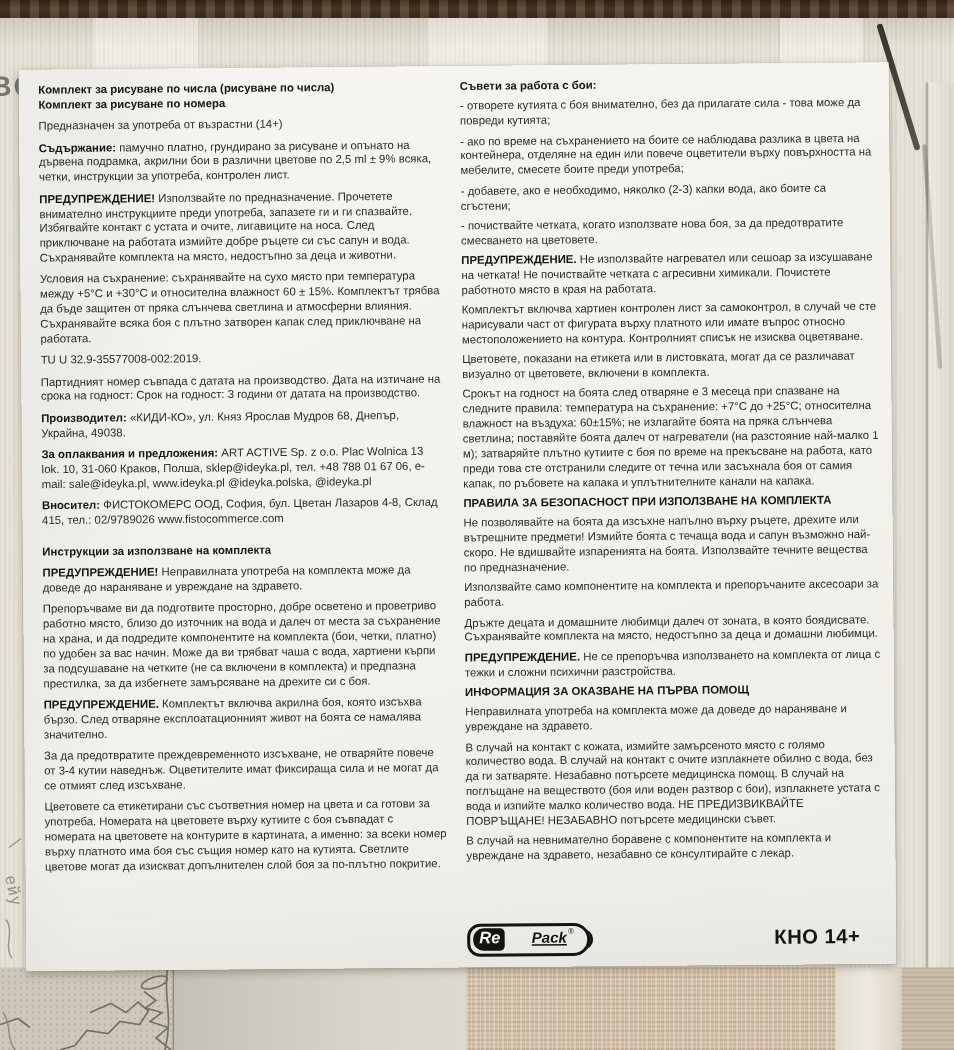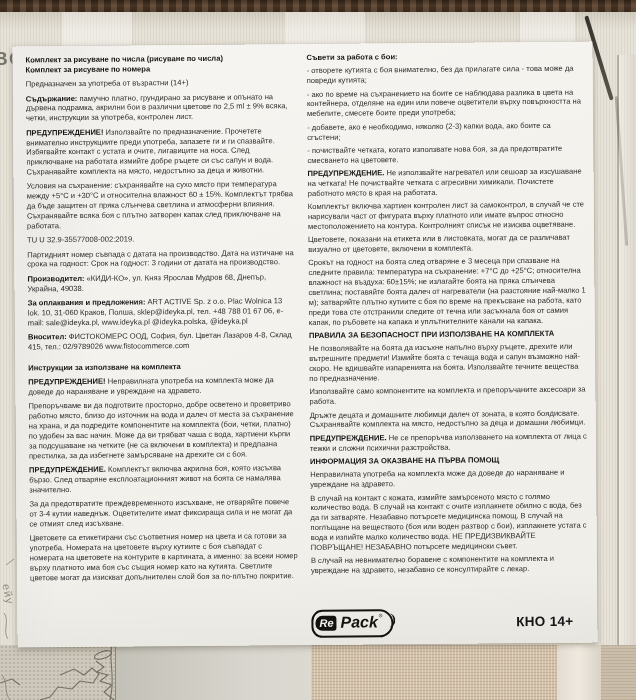--- a/index.html
+++ b/index.html
@@ -82,21 +82,21 @@
   .para.header{font-weight:bold; color:#161616;}
   .para.gap{margin-top:11px;}
   .para strong{color:#151515;}
   
   .sheet-footer{margin-top:auto; display:flex; align-items:center; justify-content:space-between;
     padding:4px 2px 2px 0;}
   .repack{display:inline-flex; align-items:center; border:2px solid #15130f;
     border-radius:11px 14px 14px 11px; padding:1px 9px 2px 2px; position:relative; background:transparent;text-align:right;}
   .repack .re{background:#15130f; color:#f5f3ef; font-weight:bold; font-style:italic;
     border-radius:7px 3px 3px 7px; padding:0 3px 1px 4px; font-size:11px;}
-  .repack .pack{font-weight:bold; font-style:italic; color:#15130f; font-size:16px; padding-left:4px;}
+  .repack .pack{font-weight:bold; font-style:italic; color:#15130f; font-size:10px; padding-left:18px;text-decoration:underline;}
   .repack .reg{font-size:5px; color:#15130f; vertical-align:super; margin-left:1px; align-self:flex-start;}
   .repack::after{content:""; position:absolute; right:-4px; top:2px; width:10px; height:14px;
     border-right:2px solid #15130f; border-radius:0 10px 10px 0;}
   .age-badge{font-weight:bold; font-size:13.5px; color:#151515; letter-spacing:.3px; padding-right:14px;}
 </style>
 </head>
 <body>
 
 <div class="scene">
   <div class="canvas-bg"></div>

